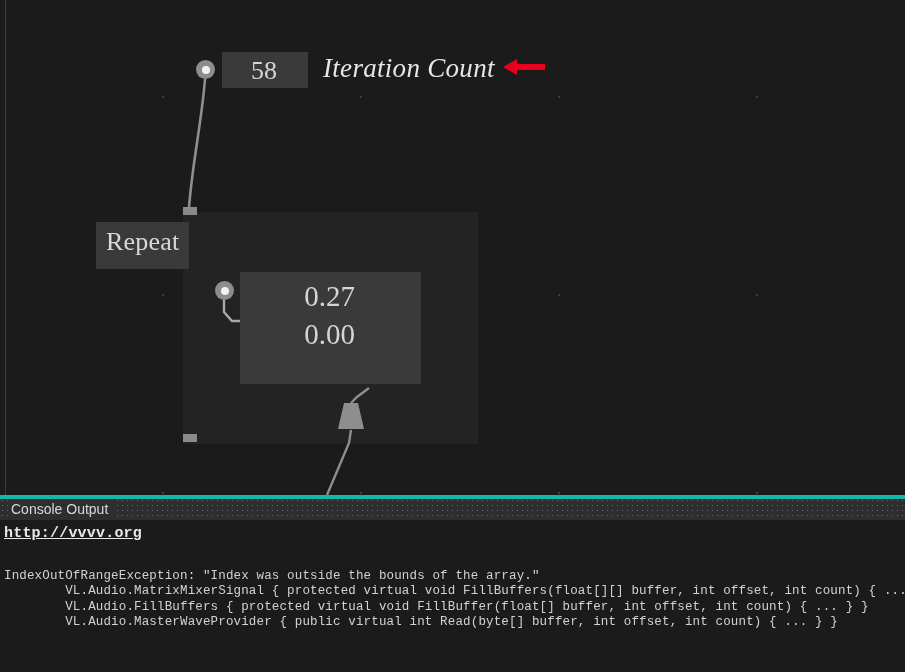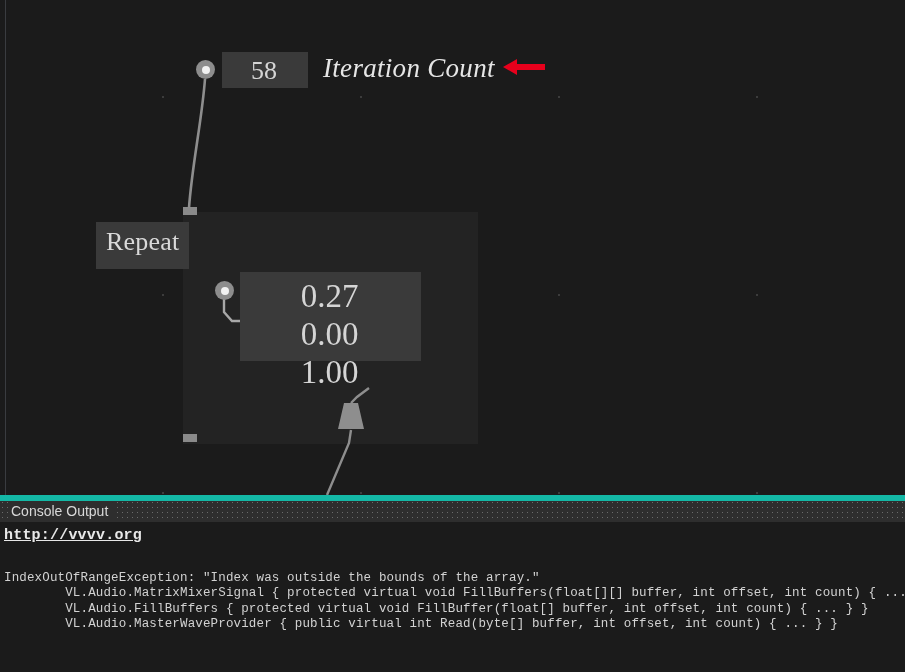--- a/index.html
+++ b/index.html
@@ -45,22 +45,22 @@
   }
 
   
   .iobox {
     position:absolute; background:#3a3a3a; color:#d5d5d5;
     font-family:"Liberation Serif", serif;
     text-align:center; padding:2px 12px 2px 10px;
   }
   #iobox-iteration { left:222px; top:52px; width:86px; height:36px;
     font-size:26px; line-height:33px; }
-  #iobox-values { left:240px; top:272px; width:181px; height:89px;
-    font-size:33px; line-height:38px; padding-top:5px; padding-right:12px; }
+  #iobox-values { left:240px; top:272px; width:181px; height:112px;
+    font-size:29px; line-height:38px; padding-top:5px; padding-right:12px; }
 
   
   .pin-circle {
     position:absolute; width:19px; height:19px; border-radius:50%;
     background:#8d8d8d; display:flex; align-items:center; justify-content:center;
   }
   .pin-circle::after {
     content:""; width:8px; height:8px; border-radius:50%; background:#f2f2f2;
   }
   #pin-iteration { left:196px; top:60px; }
@@ -82,21 +82,21 @@
   #red-arrow { position:absolute; left:503px; top:55px; }
 
   
   #pad-node {
     position:absolute; left:337px; top:403px; width:28px; height:27px;
   }
 
   
   #console-panel {
     position:absolute; left:0; top:495px; width:905px; height:177px;
-    background:#0c4a6e; border-top:6px solid #14b8a6;
+    background:#0c4a6e; border-top:4px solid #14b8a6;
   }
   #console-titlebar {
     position:absolute; left:0; top:0; width:905px; height:21px;
     background:#2e2e2e;
     background-image:radial-gradient(#6a6a6a 0.7px, transparent 0.9px);
     background-size:5px 5px; background-position:0 4px;
   }
   #console-title {
     position:absolute; left:8px; top:0; height:21px; line-height:21px;
     background:#2e2e2e; color:#d8d8d8; font-size:14px; padding:0 7px 0 3px;
@@ -145,21 +145,20 @@
 
   <svg id="red-arrow" width="42" height="24" viewBox="0 0 42 24">
     <polygon points="0,12 14,4 14,9 42,9 42,15 14,15 14,20" fill="#e8001c"></polygon>
   </svg>
 
 
   <div class="pin-circle" id="pin-values"></div>
   <div class="iobox" id="iobox-values">
     <div>0.27</div>
     <div>0.00</div>
-    <div>1.00</div>
   </div>
 
 </div>
 
 <div id="console-panel">
   <div id="console-titlebar">
     <div id="console-title">Console Output</div>
   </div>
   <div id="console-body">
     <a id="console-link" href="#">http://vvvv.org</a>

